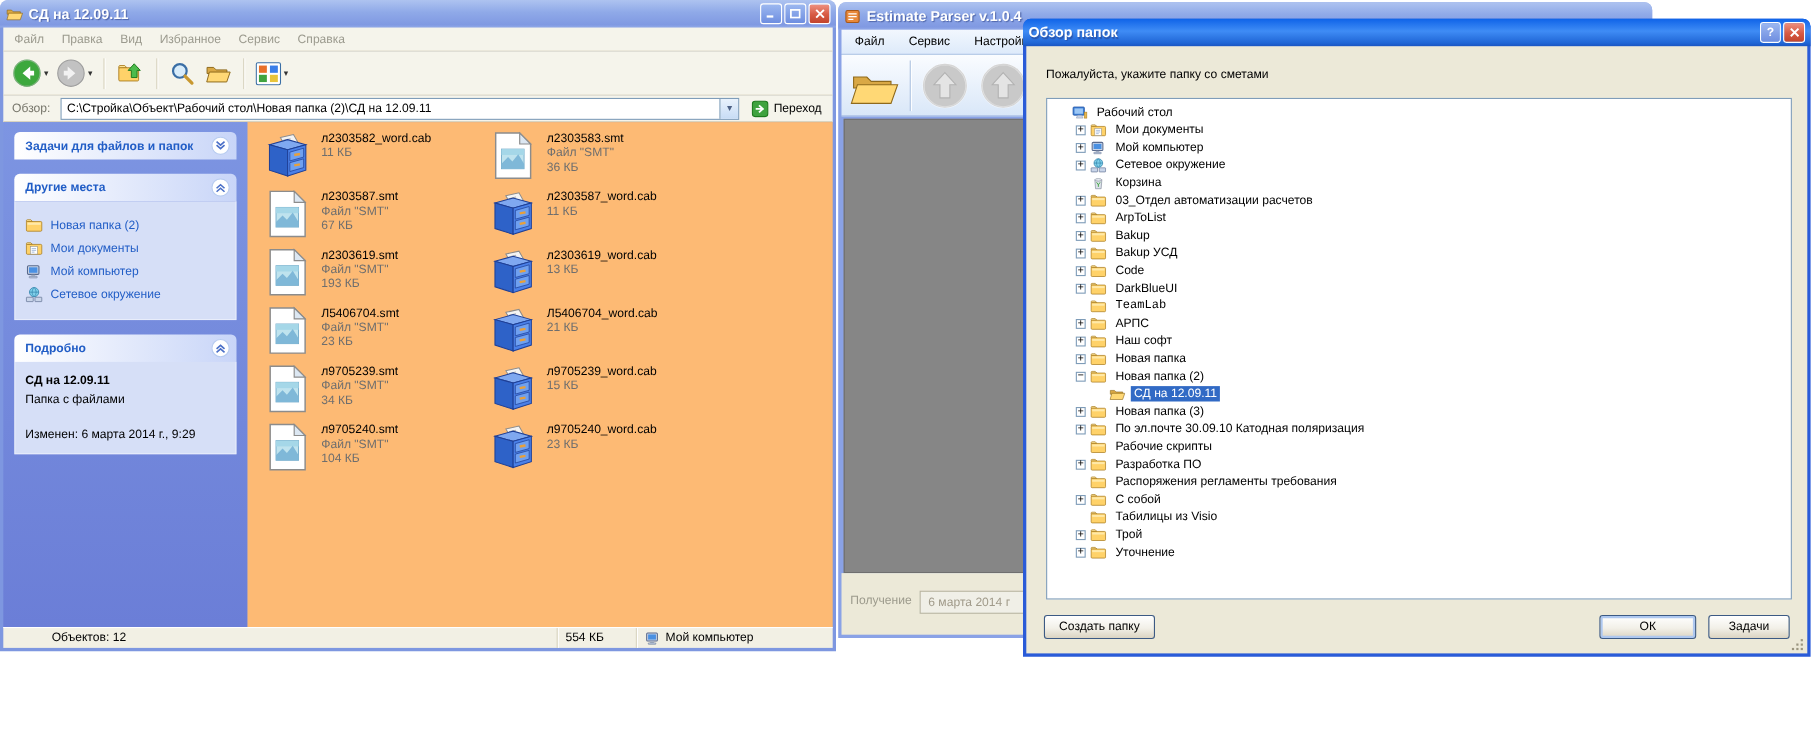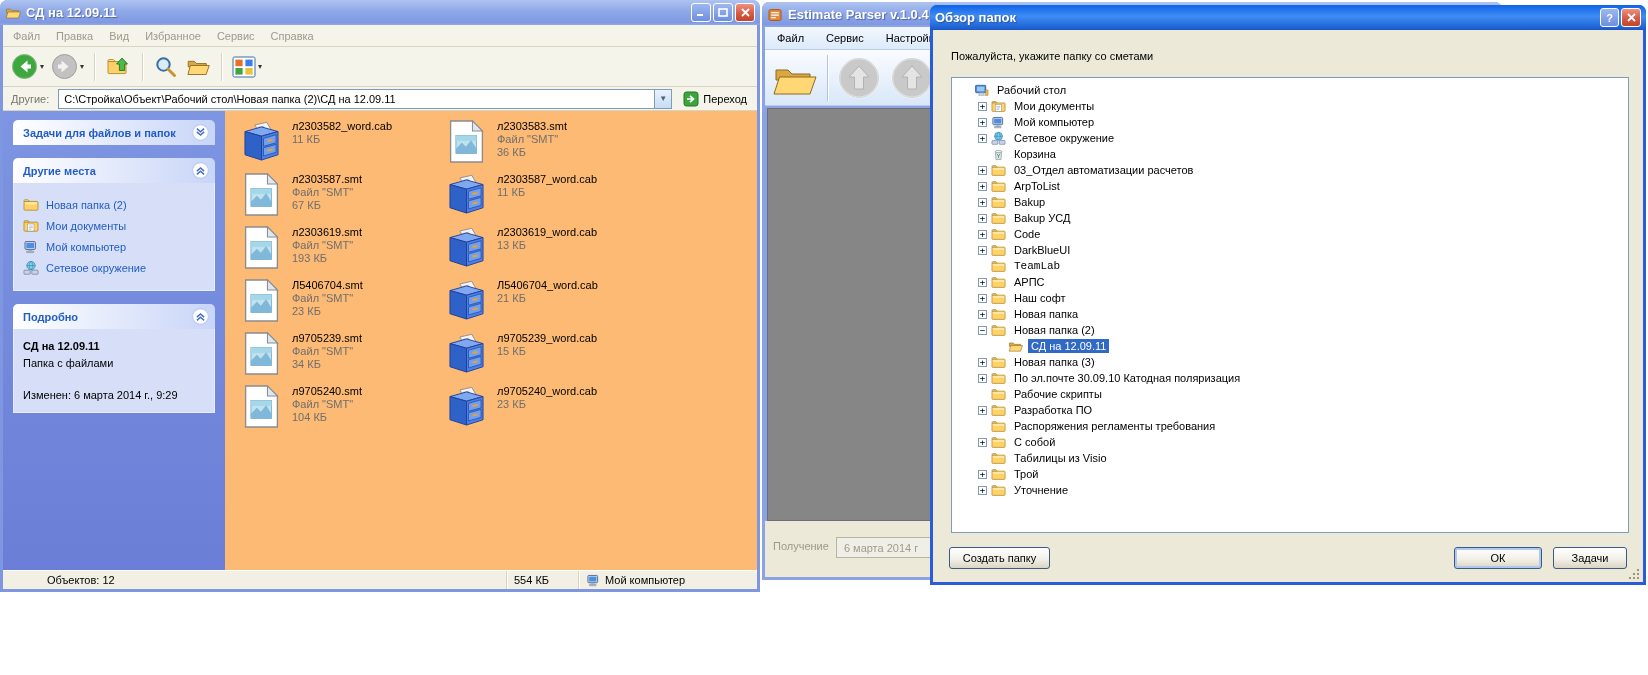--- a/index.html
+++ b/index.html
@@ -83,21 +83,21 @@
   .p-toolbar { height:56px; flex:none; background:linear-gradient(180deg,#FAFCFF,#D9E7F8);
     border-bottom:1px solid #B9CDE8; display:flex; align-items:center; gap:9px; padding:0 7px; }
   .p-sep { width:1px; height:46px; background:#AFC4E0; box-shadow:1px 0 0 #fff; }
   .p-content { flex:1; margin:2px 2px 0; background:#868686; border:1px solid #6F6F6F; }
   .p-bottom { flex:none; height:56px; background:#ECE9D8; display:flex; align-items:flex-start; gap:7px; padding:16px 8px 0; }
   .p-get-label { color:#9C9A8C; padding-top:3px; }
   .p-field { flex:1; height:21px; border:1px solid #B8B4A0; background:#F0EFE7; color:#A09A8A;
     display:flex; align-items:center; padding:0 7px; }
 
   
-  #dialog { left:930px; top:5px; width:716px; height:580px; z-index:3;
+  #dialog { left:930px; top:17px; width:716px; height:580px; z-index:3;
     background:#2A5BD8; border-radius:7px 7px 0 0; padding:0 3px 3px; }
   .dlg-body { flex:1; min-height:0; background:#ECE9D8; display:flex; flex-direction:column;
     padding:12px 14px 8px 18px; position:relative; }
   .dlg-prompt { margin:8px 0 15px 0; }
   .tree-box { flex:1; min-height:0; background:#fff; border:1px solid #7F9DB9; padding:4px 2px 2px 7px; overflow:hidden; }
   .tree-row { height:16px; display:flex; align-items:center; white-space:nowrap; }
   .t-gap { width:13px; flex:none; }
   .t-exp { width:9px; height:9px; flex:none; margin-right:4px; border:1px solid #7E9CB8; background:#fff;
     display:flex; align-items:center; justify-content:center; font-size:9px; line-height:7px; color:#000;
     font-family:"DejaVu Sans Mono", monospace; }
@@ -208,21 +208,21 @@
             <rect x="3.4" y="3.6" width="7.2" height="6.6" fill="#E8702A"></rect>
             <rect x="13.4" y="3.6" width="7.2" height="6.6" fill="#3A7EE8"></rect>
             <rect x="3.4" y="12" width="7.2" height="6.6" fill="#3FA33F"></rect>
             <rect x="13.4" y="12" width="7.2" height="6.6" fill="#E8C43A"></rect>
           </svg>
         </span>
         <span class="caret">▾</span>
       </span>
   </div>
   <div class="addrbar">
-    <span class="addr-label">Другие:</span>
+    <span class="addr-label">Обзор:</span>
     <span class="addr-combo">
       <span class="addr-text">C:\Стройка\Объект\Рабочий стол\Новая папка (2)\СД на 12.09.11</span>
       <span class="addr-drop">▼</span>
     </span>
     <span class="go-btn">
       <span class="icn">
           <svg width="16" height="16" viewBox="0 0 16 16">
             <rect x="1" y="1" width="14" height="14" rx="2.5" fill="#3FA33F" stroke="#1E7A1E"></rect>
             <path d="M4 8 h5.5 M7 4.8 L10.5 8 L7 11.2" stroke="#fff" stroke-width="1.7" fill="none"></path>
           </svg>

